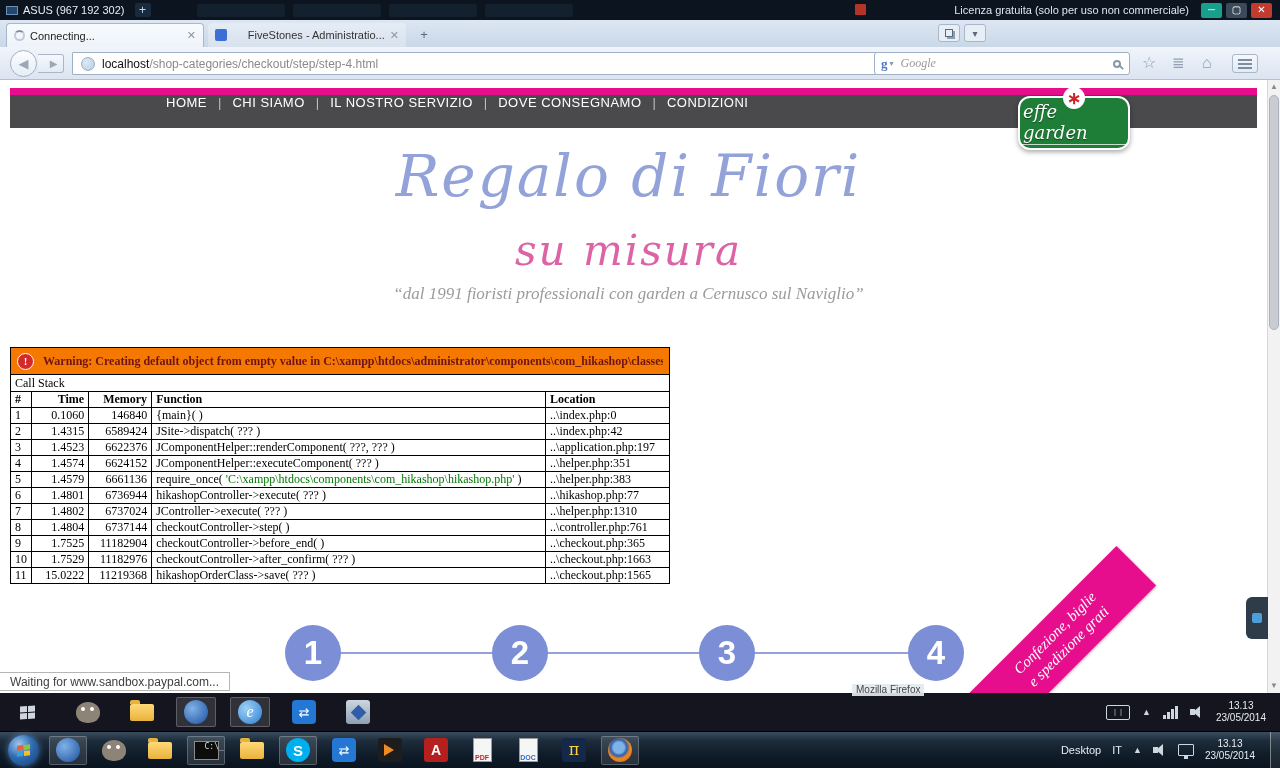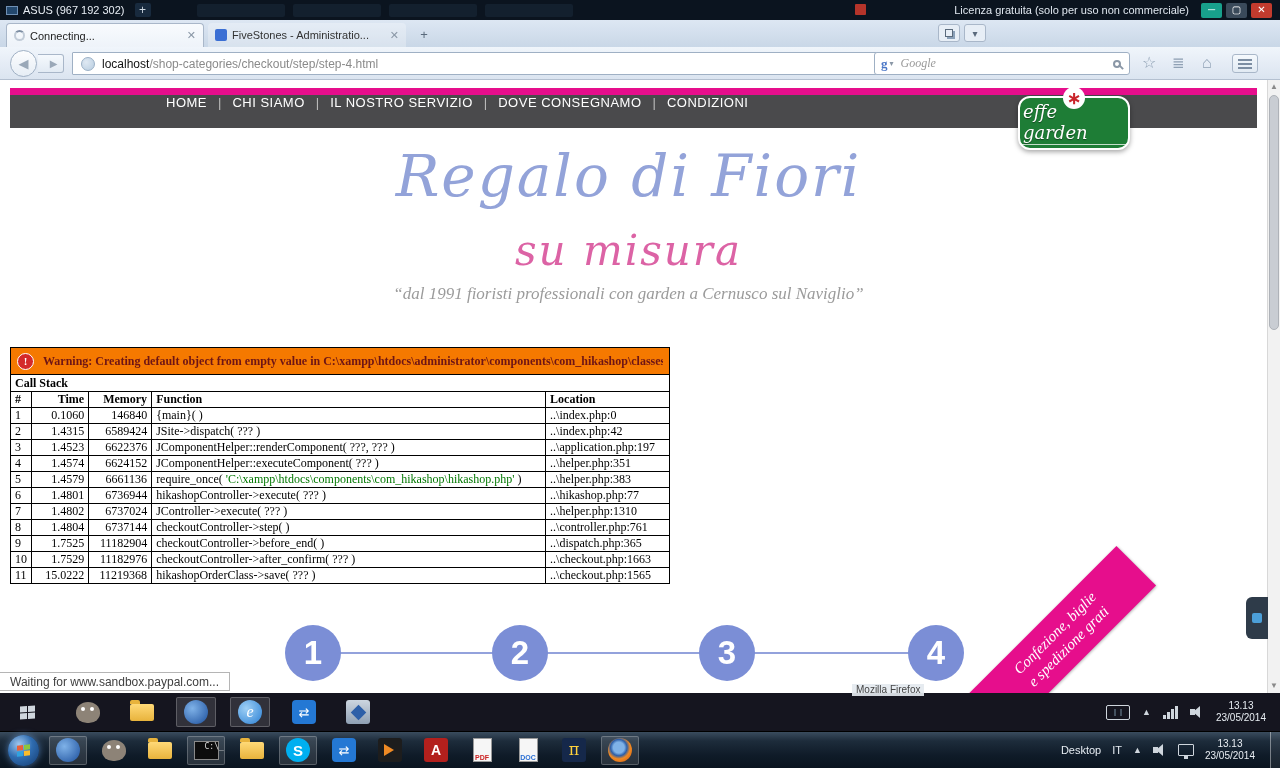--- a/index.html
+++ b/index.html
@@ -18,21 +18,21 @@
   .tv-btn{width:21px;height:15px;display:flex;align-items:center;justify-content:center;font-size:10px;color:#fff;border-radius:2px;margin-right:4px;line-height:1;}
   .tv-min{background:#18a08c;}
   .tv-max{background:#3a4a5a;}
   .tv-close{background:#c23b2e;margin-right:8px;}
 
   
   .browser{position:absolute;left:0;top:20px;width:1280px;height:673px;background:#d3dfee;}
   .tabbar{position:absolute;left:0;top:0;width:100%;height:27px;background:linear-gradient(#dde7f3,#c9d7e7);}
   .tab{position:absolute;top:3px;height:24px;border-radius:4px 4px 0 0;display:flex;align-items:center;padding:0 7px;font-size:11px;color:#222;}
   .tab.active{left:6px;width:198px;background:linear-gradient(#f8fbfe,#eef3f9);border:1px solid #a9b7c9;border-bottom:none;}
-  .tab.inactive{left:208px;width:198px;background:rgba(255,255,255,.28);color:#333;}
+  .tab.inactive{left:208px;width:198px;background:rgba(255,255,255,.28);color:#333;text-align:right;}
   .spinner{width:11px;height:11px;border:2px solid #c2ccd8;border-top-color:#7d8ea3;border-radius:50%;margin-right:5px;flex:none;animation:spin 1s linear infinite;}
   @keyframes spin{to{transform:rotate(360deg);}}
   .favicon{width:12px;height:12px;background:#3b6fd4;border-radius:2px;margin-right:5px;flex:none;}
   .tab-title{flex:1;white-space:nowrap;overflow:hidden;}
   .tab-close{color:#8a97a6;font-size:11px;margin-left:5px;}
   .newtab{position:absolute;left:412px;top:6px;width:24px;height:17px;border-radius:3px;color:#5a6a7c;text-align:center;line-height:17px;font-size:13px;}
   .tabstrip-buttons{position:absolute;left:938px;top:4px;display:flex;gap:4px;}
   .ts-btn{width:22px;height:18px;border:1px solid #a9b7c9;background:#e7eef6;border-radius:3px;display:flex;align-items:center;justify-content:center;color:#5a6a7c;font-size:10px;}
   .ts-sq{width:8px;height:8px;border:1px solid #5a6a7c;box-shadow:2px 2px 0 #8aa0b8;}
 
@@ -75,21 +75,21 @@
   .logo-text{color:#fff;font-family:"DejaVu Serif",serif;font-style:italic;font-size:18px;text-shadow:0 1px 1px rgba(0,0,0,.45);border-bottom:1px solid rgba(255,255,255,.75);padding:0 3px 1px;}
 
   .hero1{position:absolute;left:0;top:62px;width:1257px;text-align:center;font-family:"DejaVu Serif",serif;font-style:italic;font-size:58px;color:#93a3d9;letter-spacing:2px;}
   .hero2{position:absolute;left:0;top:146px;width:1257px;text-align:center;font-family:"DejaVu Serif",serif;font-style:italic;font-size:42px;color:#dc63a5;letter-spacing:2px;}
   .tagline{position:absolute;left:0;top:204px;width:1257px;text-align:center;font-family:"Liberation Serif",serif;font-style:italic;font-size:17px;color:#9b9b9b;}
 
   .xdebug{position:absolute;left:10px;top:267px;width:660px;font-family:"Liberation Serif",serif;}
   .xd-warn{background:#f57900;border:1px solid #000;border-bottom:none;display:flex;align-items:center;padding:3px 6px;height:27px;}
   .xd-bang{background:#d42a2a;color:#fff;font-weight:bold;border-radius:50%;width:17px;height:17px;font-size:11px;display:flex;align-items:center;justify-content:center;margin-right:9px;flex:none;border:1px solid #fff;}
   .xd-warn-text{font-size:12px;font-weight:bold;color:#6e1515;white-space:nowrap;overflow:hidden;}
-  .xd-cs-label{background:#fff;border:1px solid #000;border-bottom:none;font-weight:bold;font-size:12px;padding:1px 4px;height:17px;}
+  .xd-cs-label{background:#fff;border:1px solid #000;border-bottom:none;font-weight:normal;font-size:12px;padding:1px 4px;height:17px;}
   table.xd{border-collapse:collapse;width:660px;font-size:12px;background:#fff;font-family:"Liberation Serif",serif;}
   .xd th,.xd td{border:1px solid #000;padding:0 4px;height:16px;line-height:15px;white-space:nowrap;overflow:hidden;text-align:left;font-weight:normal;}
   .xd th{font-weight:bold;}
   .xd .cn{width:20px;}
   .xd .ct{width:56px;text-align:right;}
   .xd .cm{width:62px;text-align:right;}
   .xd .cf{width:388px;}
   .xd .cl{width:122px;}
   .xd .str{color:#007700;}
 
@@ -324,21 +324,21 @@
                 <td class="ct">1.4804</td>
                 <td class="cm">6737144</td>
                 <td class="cf">checkoutController-&gt;step( )</td>
                 <td class="cl">..\controller.php:761</td>
               </tr>
               <tr>
                 <td class="cn">9</td>
                 <td class="ct">1.7525</td>
                 <td class="cm">11182904</td>
                 <td class="cf">checkoutController-&gt;before_end( )</td>
-                <td class="cl">..\dispatch.php:365</td>
+                <td class="cl">..\checkout.php:365</td>
               </tr>
               <tr>
                 <td class="cn">10</td>
                 <td class="ct">1.7529</td>
                 <td class="cm">11182976</td>
                 <td class="cf">checkoutController-&gt;after_confirm( ??? )</td>
                 <td class="cl">..\checkout.php:1663</td>
               </tr>
               <tr>
                 <td class="cn">11</td>

